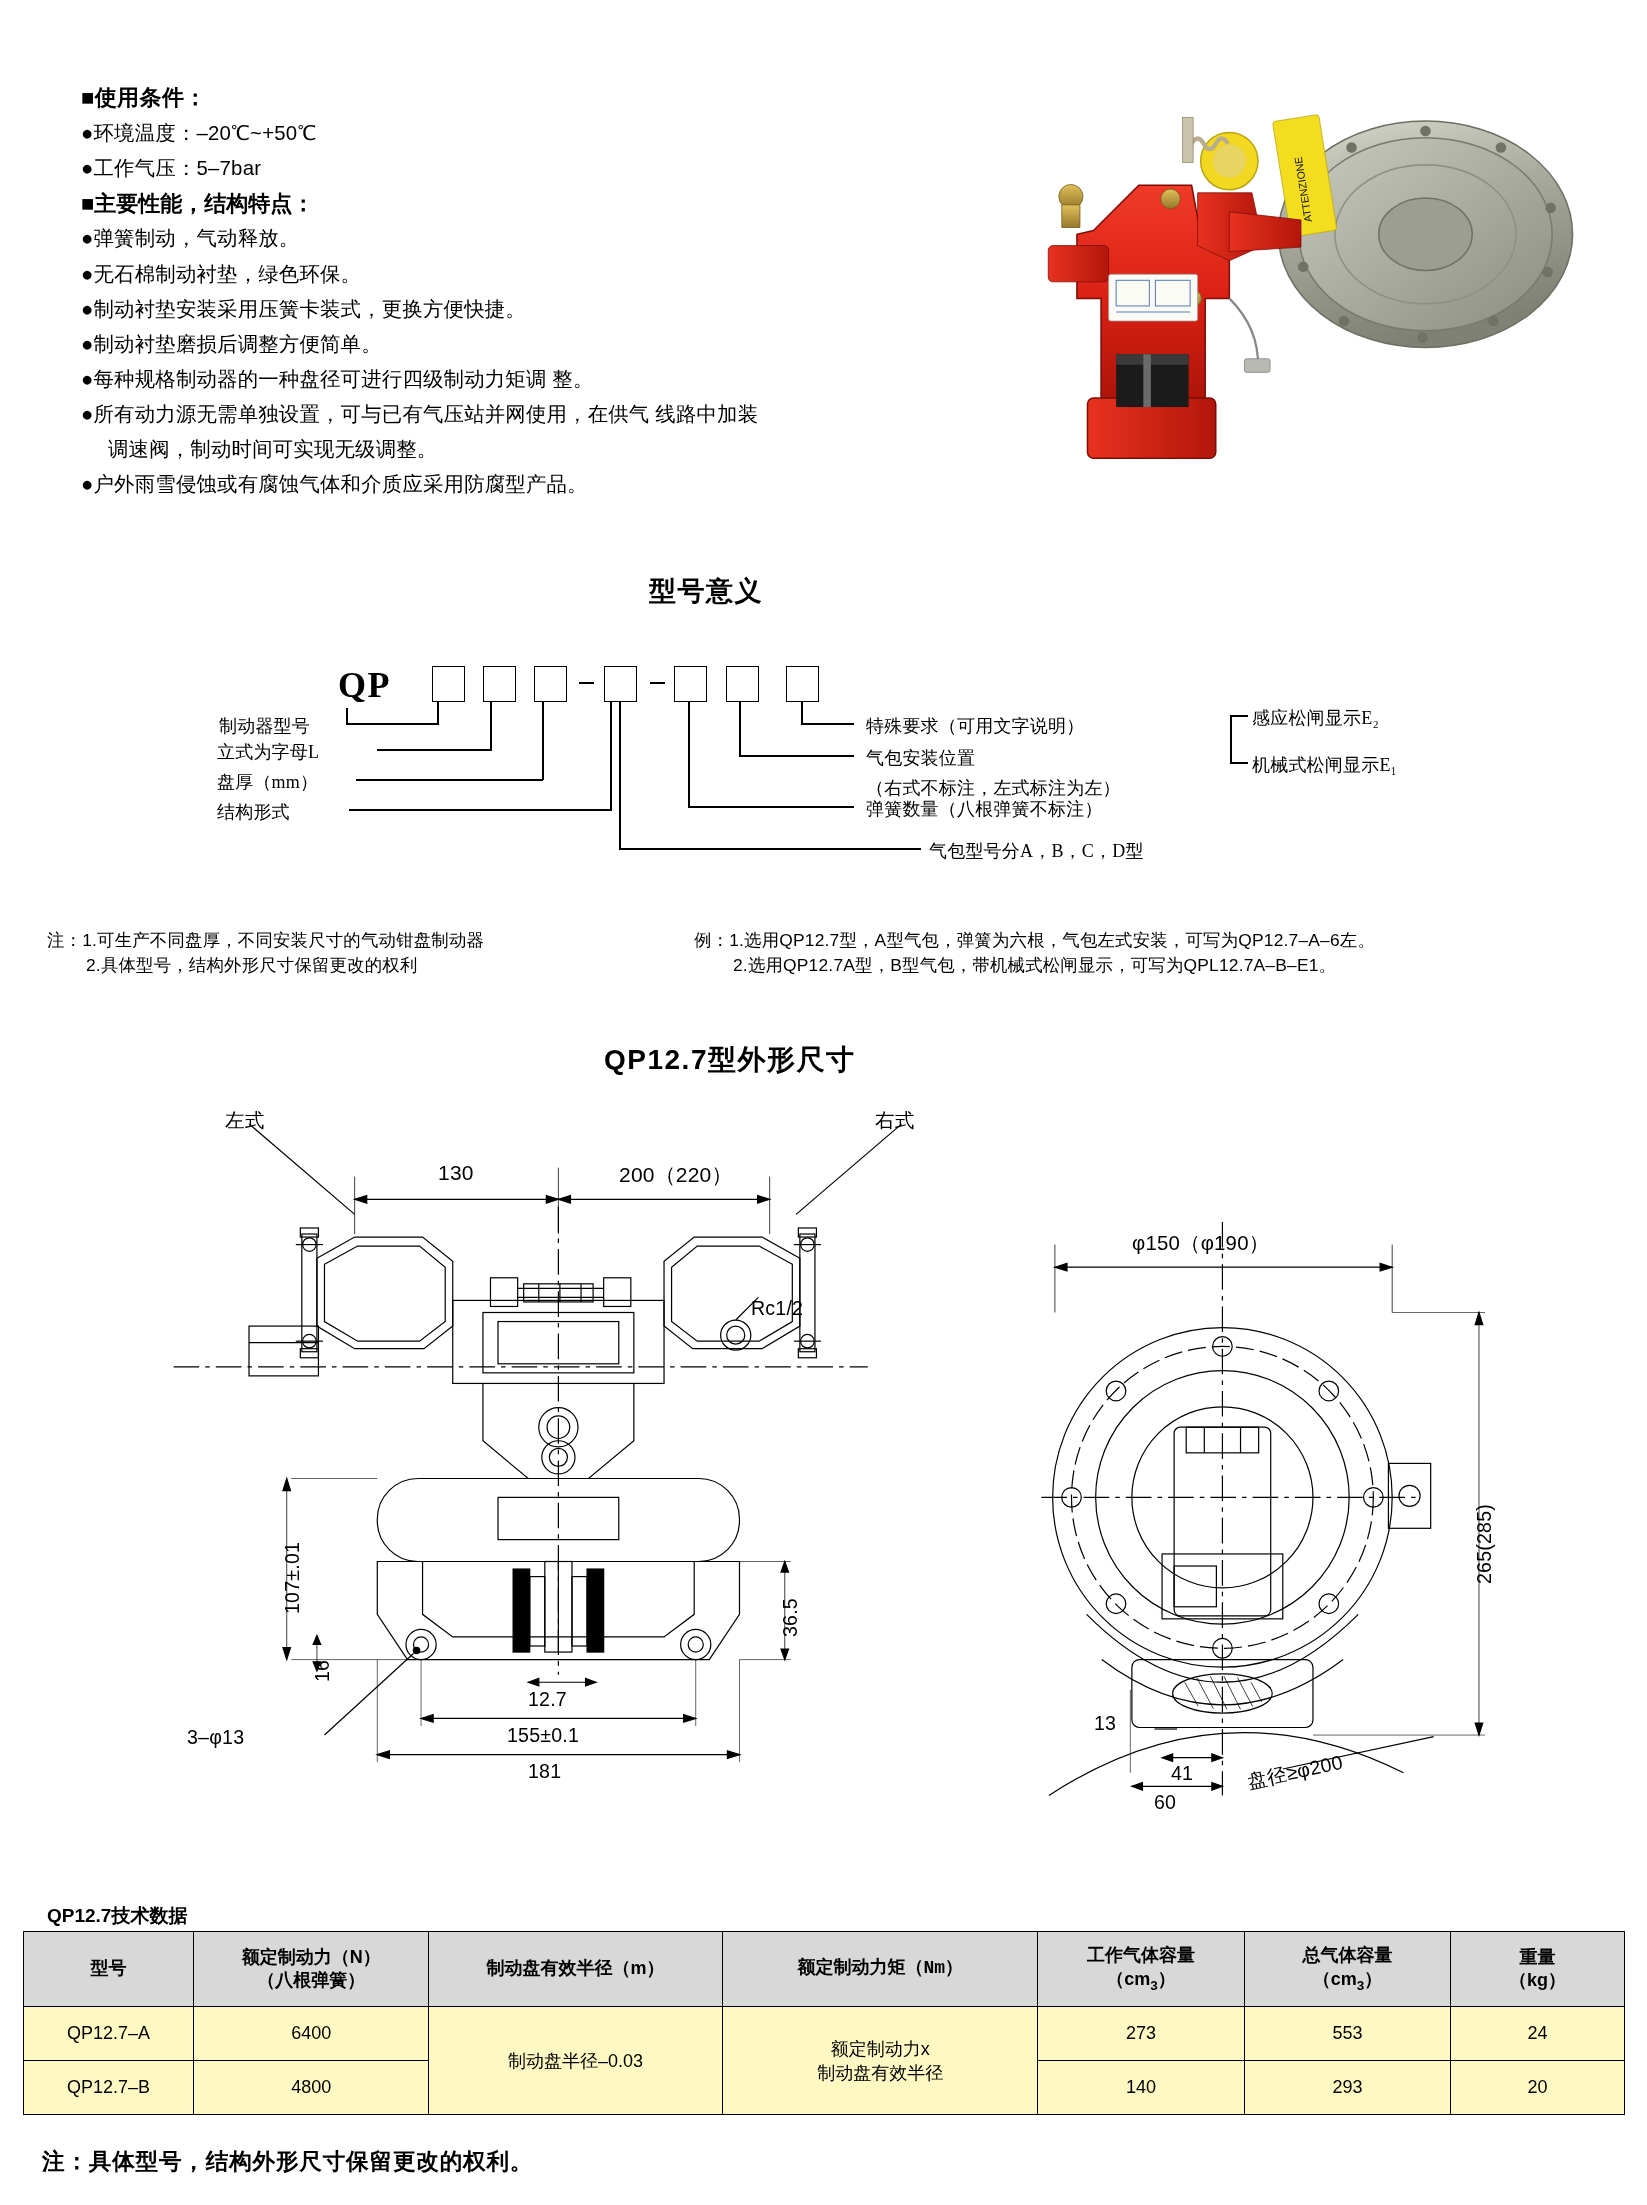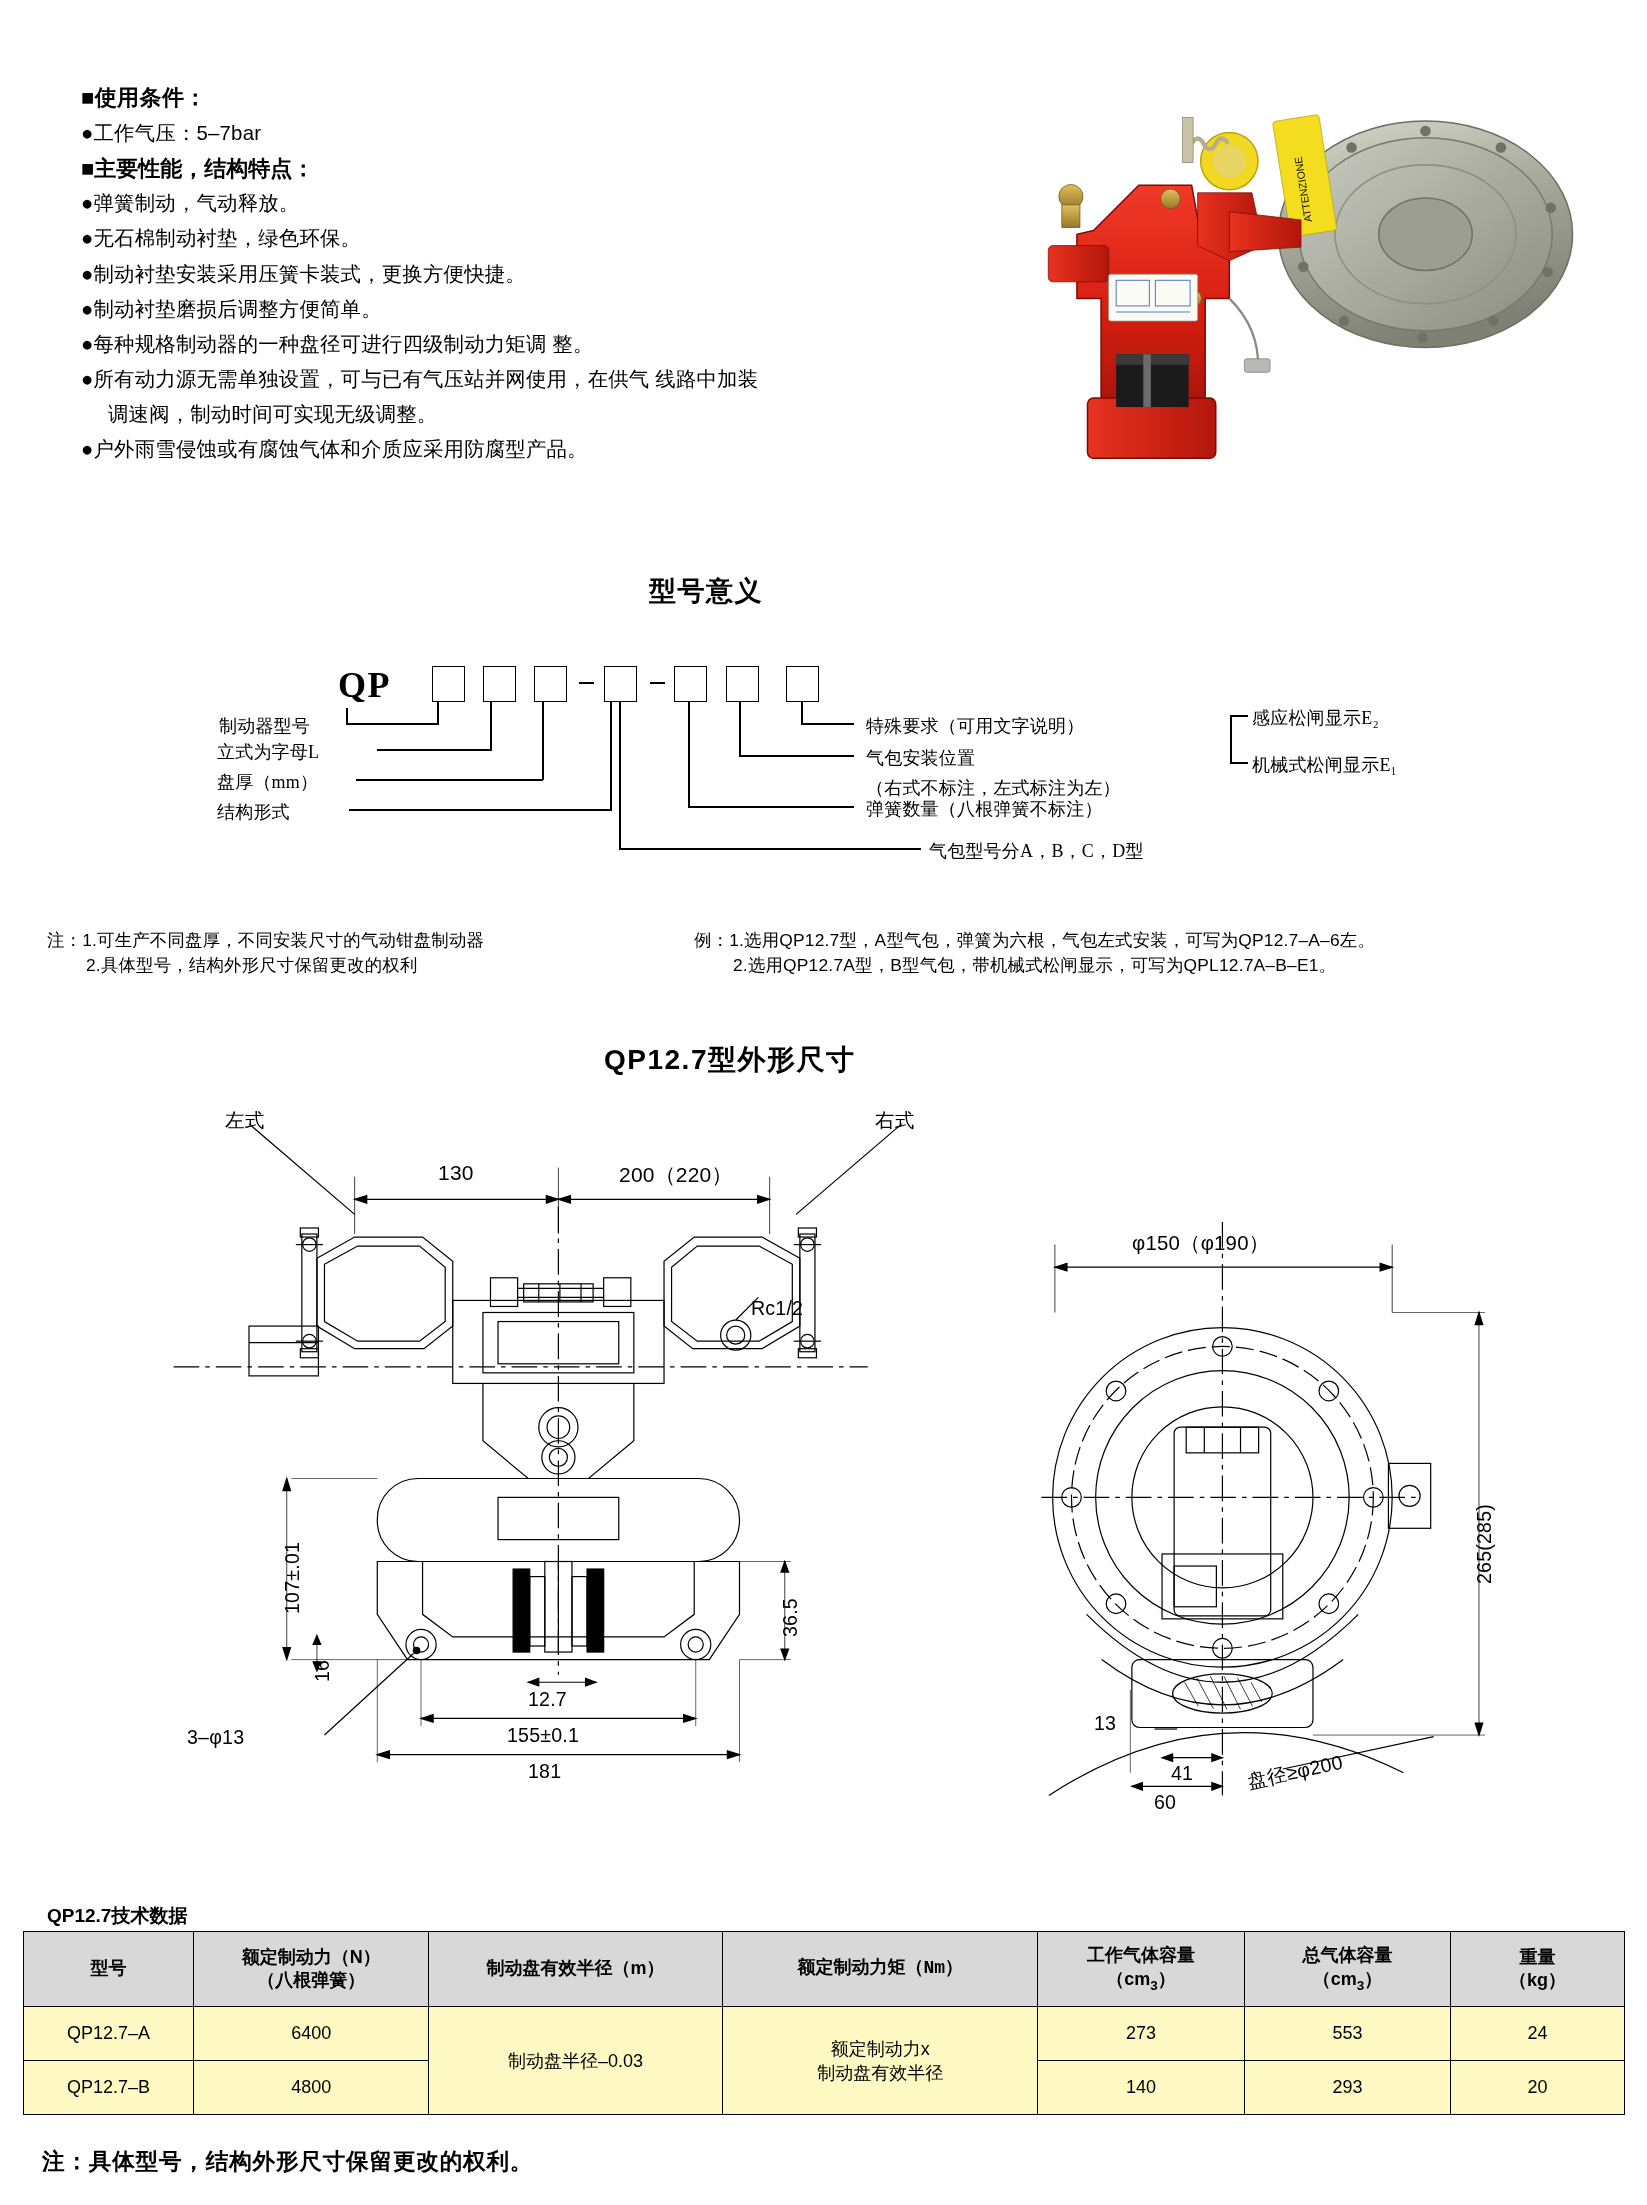--- a/index.html
+++ b/index.html
@@ -159,20 +159,21 @@
     font-size: 22.6px;
     font-weight: bold;
     letter-spacing: 0.8px;
   }
 </style>
 </head>
 <body>
 
 <div class="spec-block">
   <div class="spec-head">■使用条件：</div>
+  <div class="spec-line">●环境温度：–20℃~+50℃</div>
   <div class="spec-line">●工作气压：5–7bar</div>
   <div class="spec-head2">■主要性能，结构特点：</div>
   <div class="spec-line">●弹簧制动，气动释放。</div>
   <div class="spec-line">●无石棉制动衬垫，绿色环保。</div>
   <div class="spec-line">●制动衬垫安装采用压簧卡装式，更换方便快捷。</div>
   <div class="spec-line">●制动衬垫磨损后调整方便简单。</div>
   <div class="spec-line">●每种规格制动器的一种盘径可进行四级制动力矩调    整。</div>
   <div class="spec-line">●所有动力源无需单独设置，可与已有气压站并网使用，在供气    线路中加装</div>
   <div class="spec-line spec-cont">调速阀，制动时间可实现无级调整。</div>
   <div class="spec-line">●户外雨雪侵蚀或有腐蚀气体和介质应采用防腐型产品。</div>

